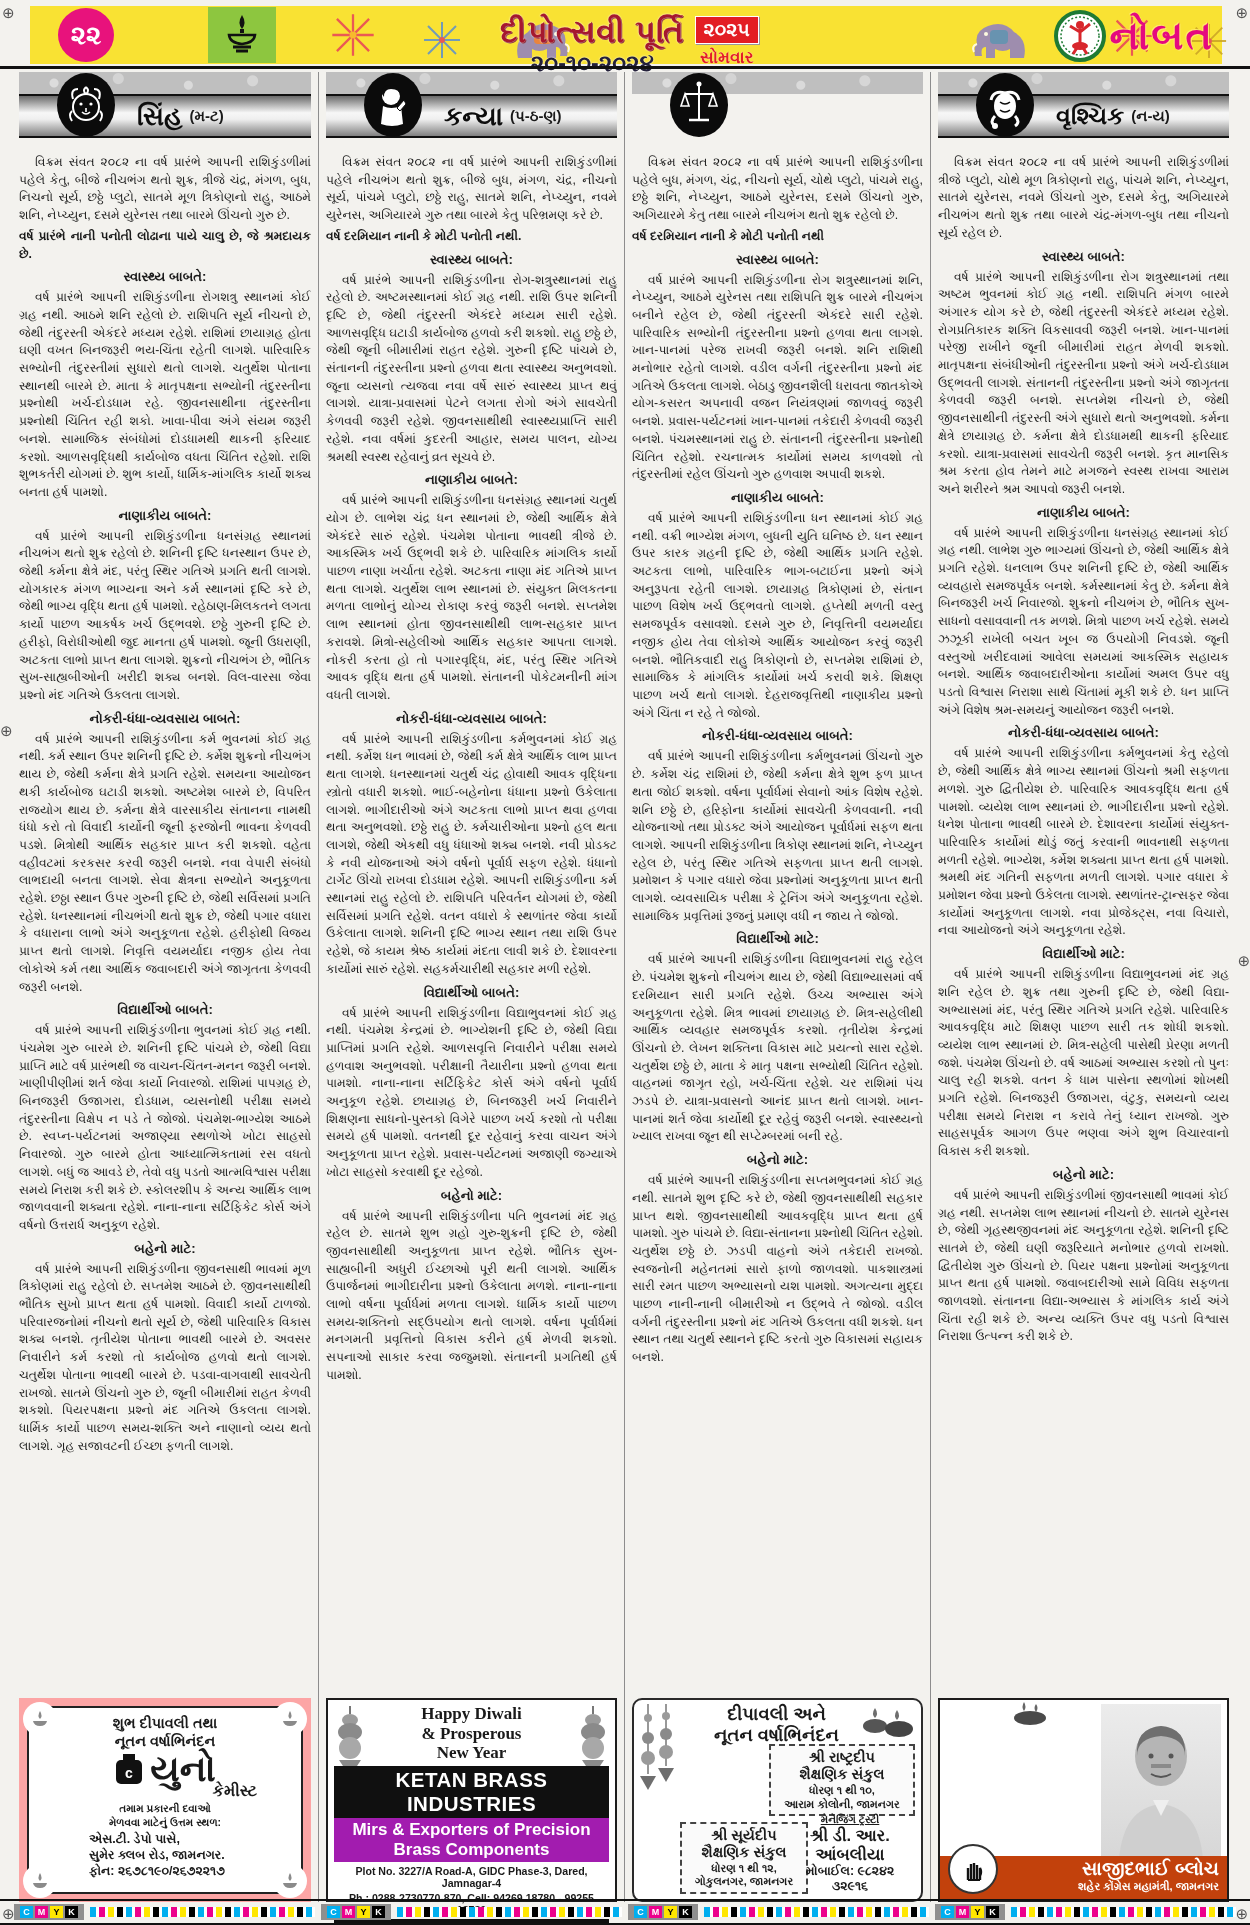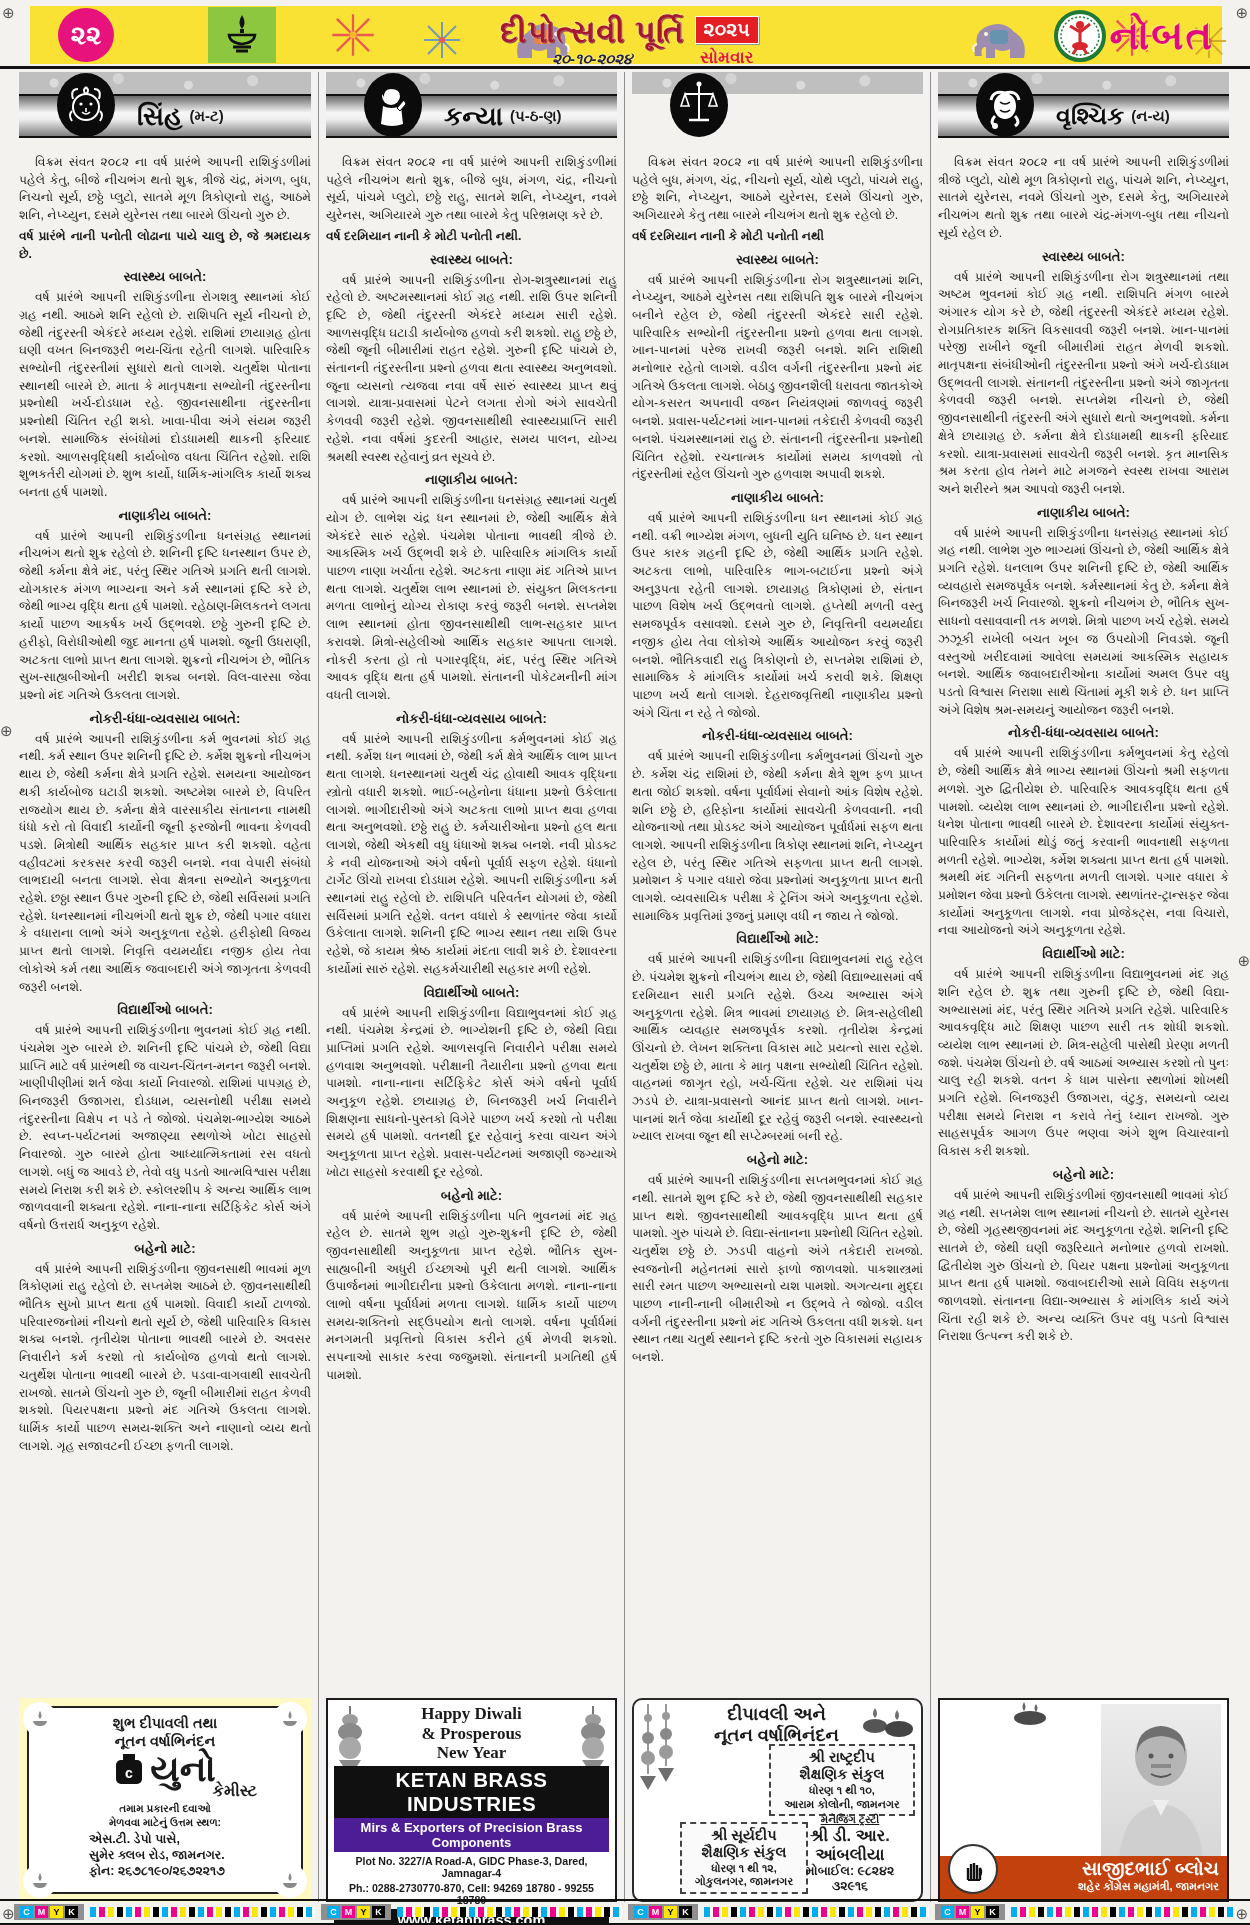--- a/index.html
+++ b/index.html
@@ -12,21 +12,21 @@
           display:flex;align-items:center;}
   .pagenum{position:absolute;left:28px;top:2px;width:56px;height:54px;border-radius:50%;
            background:#e8127c;color:#fff;font-weight:bold;font-size:26px;
            display:flex;align-items:center;justify-content:center;}
   .diyabox{position:absolute;left:178px;top:1px;width:68px;height:56px;background:#8dc63f;
            display:flex;align-items:center;justify-content:center;}
   .fw{position:absolute;opacity:.85;}
   .titlewrap{position:absolute;left:470px;top:2px;display:flex;align-items:flex-start;gap:10px;margin-top:8px;}
   .maintitle{font-size:31px;font-weight:bold;color:#a6182e;line-height:1.0;
              text-shadow:0 0 2px #fff,1px 1px 0 #7e0e1e;letter-spacing:1px;}
-  .datebig{font-size:15px;font-weight:bold;color:#23203a;text-shadow:0 0 2px #fff;margin-top:3px;text-align:center;font-style:italic;}
+  .datebig{font-size:23px;font-weight:bold;color:#23203a;text-shadow:0 0 2px #fff;margin-top:3px;text-align:center;}
   .yearbox{background:#e31e24;color:#fff;font-weight:bold;font-size:19px;padding:2px 8px;
            border:1px solid #fff;box-shadow:1px 1px 0 #999;}
   .dayred{color:#e31e24;font-weight:bold;font-size:17px;text-shadow:0 0 1px #fff;margin-top:4px;text-align:center;}
   .masthead{position:absolute;right:8px;top:4px;display:flex;align-items:center;gap:4px;}
   .mastword{font-size:40px;font-weight:bold;color:#e5097f;letter-spacing:2px;
             text-shadow:1px 1px 0 #ffe96b,-1px -1px 0 #ffe96b;}
   .toprule{position:absolute;left:0;top:66px;width:1250px;height:3px;background:#111;}
   
   .cols{position:absolute;left:12px;top:72px;width:1226px;height:1830px;display:flex;}
   .col{width:306px;box-sizing:border-box;padding:0 7px;display:flex;flex-direction:column;position:relative;}
@@ -45,38 +45,38 @@
         border-radius:50%;z-index:3;display:flex;align-items:center;justify-content:center;}
   .zname{margin-left:118px;font-weight:bold;font-size:26px;color:#0d0d0d;white-space:nowrap;}
   .zletters{font-size:15px;font-weight:bold;margin-left:7px;}
   .btxt{flex:1;overflow:hidden;font-size:12.3px;line-height:1.44;text-align:justify;}
   .btxt p{margin:0 0 3px;text-indent:16px;}
   .panoti{font-weight:bold;text-indent:0 !important;}
   .sec{text-align:center;font-weight:bold;font-size:13.2px;margin:4px 0 3px;}
   
   .ad{flex:none;height:204px;margin-top:5px;position:relative;box-sizing:border-box;}
   
-  .ad-uno{background:#fef9c3;padding:8px;}
+  .ad-uno{background:#fca5a5;padding:8px;}
   .uno-in{background:#fff;border-radius:20px;height:100%;box-sizing:border-box;
           border:2px solid #222;padding:6px 26px;text-align:center;}
   .uno-corner{position:absolute;width:34px;height:34px;border-radius:50%;background:#fff;
               display:flex;align-items:center;justify-content:center;}
   .uno-greet{font-weight:bold;font-size:14.5px;line-height:1.25;}
   .uno-brandrow{display:flex;align-items:center;justify-content:center;gap:6px;margin-top:2px;}
   .uno-brand{font-size:36px;font-weight:bold;line-height:.95;}
   .uno-sub{font-weight:bold;font-size:16px;text-align:right;margin:-4px 18px 2px 0;}
   .uno-small{font-weight:bold;font-size:10.5px;line-height:1.25;}
   .uno-addr{font-weight:bold;font-size:12.5px;line-height:1.3;text-align:left;margin-left:34px;margin-top:2px;}
   
   .ad-ketan{background:#fff;border:2.5px solid #1c1c1c;padding:4px 6px;text-align:center;}
   .kt-greet{font-family:"Liberation Serif",serif;font-weight:bold;font-size:17px;line-height:1.15;text-align:center;}
   .kt-lamp{position:absolute;top:6px;}
   .kt-name{background:#101010;color:#fff;font-weight:bold;font-size:20.5px;letter-spacing:.5px;
            padding:2px 9px;margin-top:3px;}
-  .kt-sub{background:#4c1d95;color:#fff;font-size:13px;font-weight:bold;padding:2px 0;}
+  .kt-sub{background:#a21caf;color:#fff;font-size:17px;font-weight:bold;padding:2px 0;}
   .kt-addr{font-weight:bold;font-size:10.6px;margin-top:3px;}
   .kt-box{background:#101010;color:#fff;font-weight:bold;font-size:14.5px;line-height:1.3;
           margin-top:3px;padding:2px 0;}
   
   .ad-sch{background:#fff;border:2px solid #2a2a2a;border-radius:10px;padding:4px 6px 4px 44px;}
   .sch-greet{font-weight:bold;font-size:18px;line-height:1.15;text-align:center;margin-right:40px;}
   .sch-box{border:2px dashed #444;background:#fafafa;padding:3px 6px;text-align:center;position:absolute;}
   .sch-name{font-weight:bold;font-size:14.5px;line-height:1.2;}
   .sch-line{font-weight:bold;font-size:11px;line-height:1.25;}
   .sch-trustee-label{font-size:10.5px;font-weight:bold;text-decoration:underline;text-align:center;}

